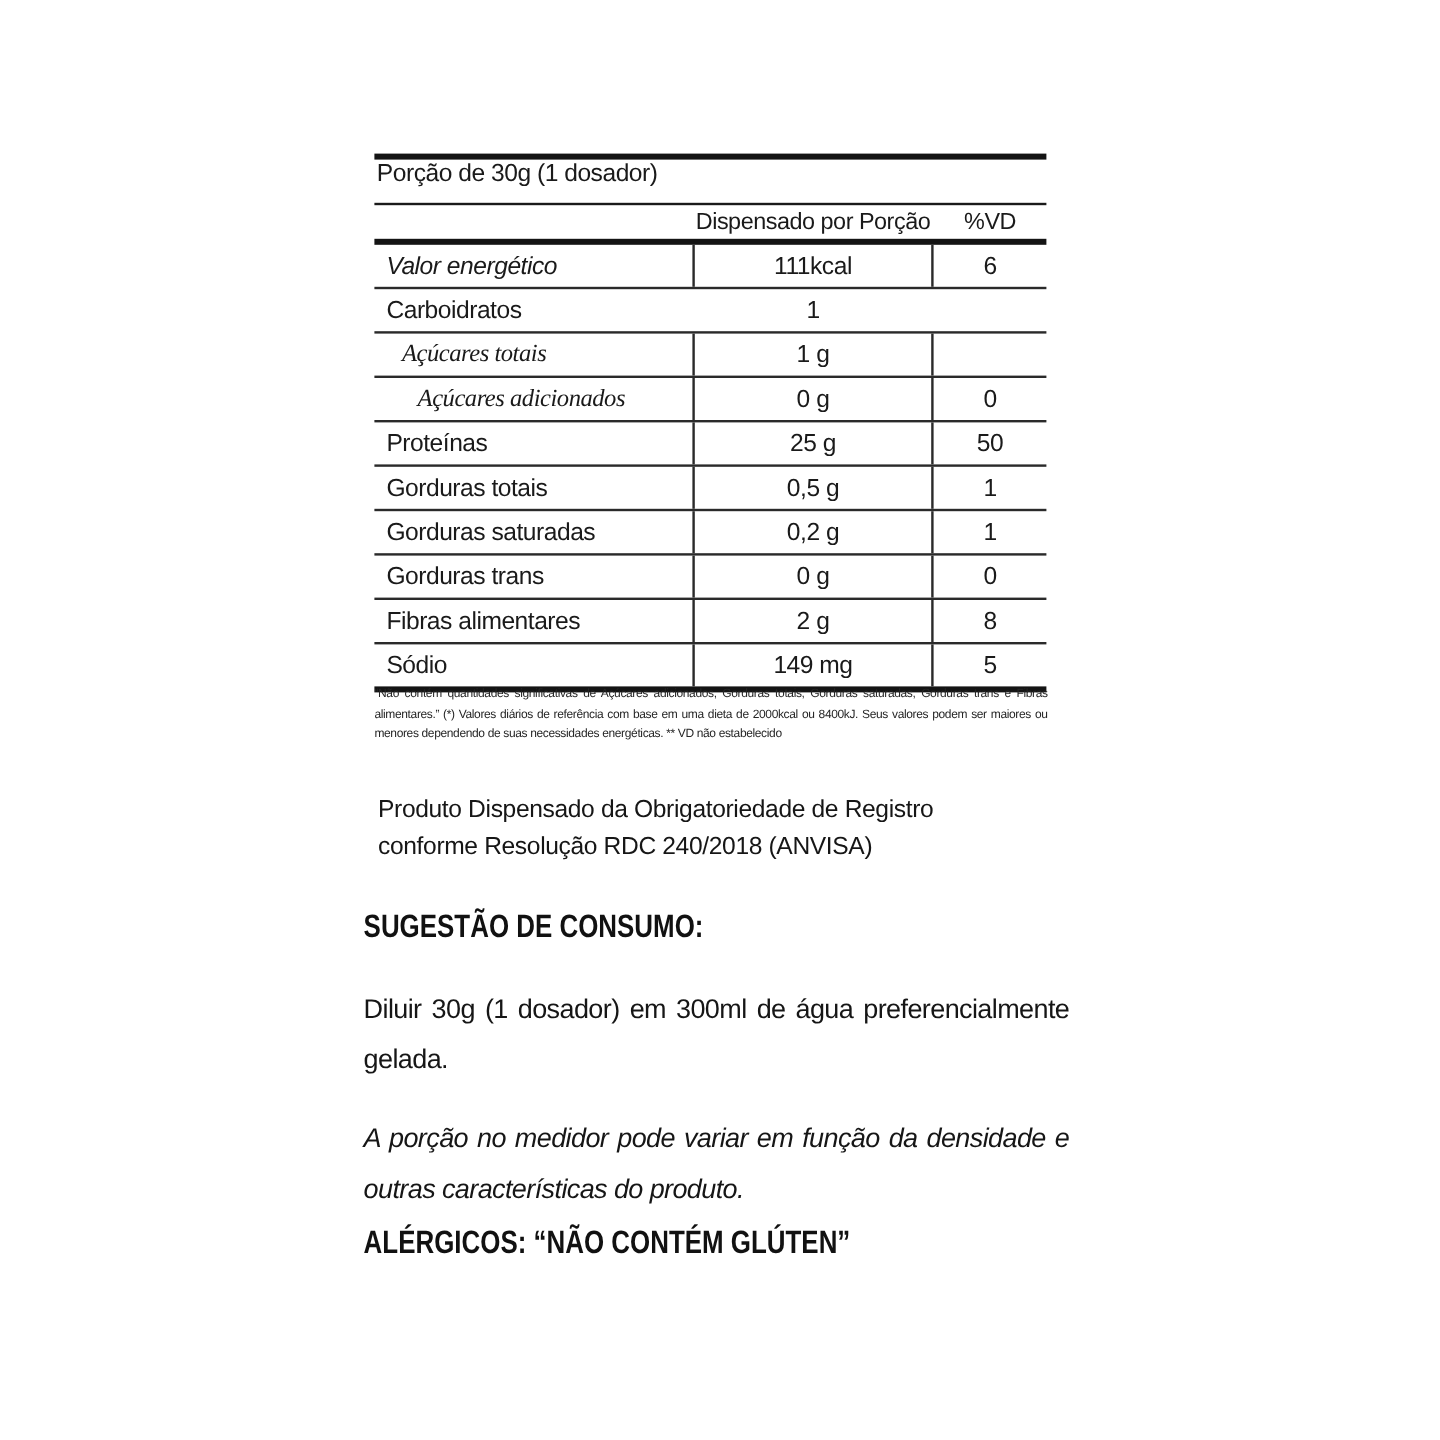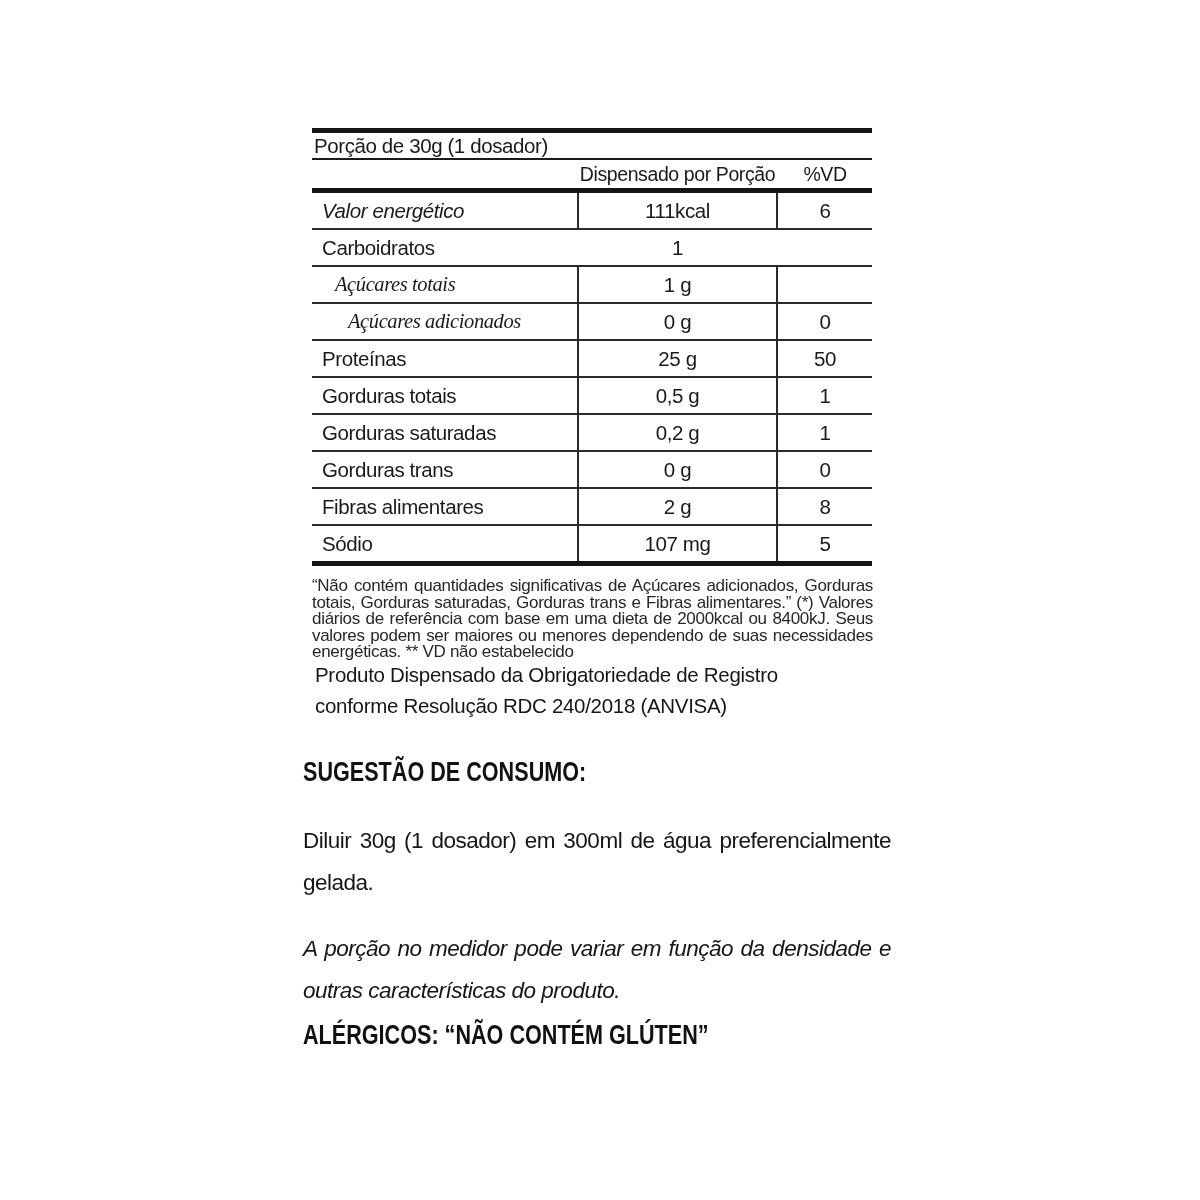--- a/index.html
+++ b/index.html
@@ -10,22 +10,22 @@
   }
   .abs{position:absolute;}
 
   
   .ntable{
     left:312px;top:128px;width:560px;
     border-top:5px solid #141414;border-bottom:5px solid #141414;
     box-sizing:border-box;
   }
   .t-caption{
-    height:27px;border-bottom:2px solid #1a1a1a;
-    display:flex;align-items:center;
+    height:38px;border-bottom:2px solid #1a1a1a;
+    display:flex;align-items:flex-start;
     font-size:20.5px;letter-spacing:-0.4px;padding-left:2px;box-sizing:border-box;
   }
   .t-header{
     height:28px;border-bottom:5px solid #141414;
     display:grid;grid-template-columns:265px 201px 94px;
     align-items:center;box-sizing:content-box;
     font-size:19.5px;letter-spacing:-0.4px;
   }
   .t-header .h-amount,.t-header .h-dv{text-align:center;}
   .t-rows .t-row{
@@ -40,21 +40,21 @@
   .t-row .c-name{padding-left:10px;}
   .t-row .c-amount{
     justify-content:center;
     border-left:2px solid #2a2a2a;border-right:2px solid #2a2a2a;
   }
   .t-row .c-dv{justify-content:center;}
   .t-row .italic{font-style:italic;font-family:Liberation Serif, serif;}
 
   .footnote{
     left:312px;top:561px;width:561px;
-    font-size:17px;line-height:16.5px;letter-spacing:-0.3px;
+    font-size:10px;line-height:16.5px;letter-spacing:-0.3px;
     text-align:justify;color:#262626;
   }
 
   .reg-note{
     left:315px;top:638px;width:500px;
     font-size:20.5px;line-height:31px;letter-spacing:-0.3px;color:#161616;
   }
 
   .h-condensed{
     display:inline-block;transform:scaleX(0.8);transform-origin:0 50%;
@@ -131,21 +131,21 @@
   </div>
 
   <div class="t-row">
     <div class="c-name" style="padding-left: 10px;">Fibras alimentares</div>
     <div class="c-amount">2 g</div>
     <div class="c-dv">8</div>
   </div>
 
   <div class="t-row">
     <div class="c-name" style="padding-left: 10px;">Sódio</div>
-    <div class="c-amount">107 mg</div>
+    <div class="c-amount">149 mg</div>
     <div class="c-dv">5</div>
   </div>
 </div>
 </div>
 
 <p class="abs footnote">“Não contém quantidades significativas de Açúcares adicionados, Gorduras totais, Gorduras saturadas, Gorduras trans e Fibras alimentares.” (*) Valores diários de referência com base em uma dieta de 2000kcal ou 8400kJ. Seus valores podem ser maiores ou menores dependendo de suas necessidades energéticas. ** VD não estabelecido</p>
 
 <p class="abs reg-note">Produto Dispensado da Obrigatoriedade de Registro conforme Resolução RDC 240/2018 (ANVISA)</p>
 
 <div class="abs sec-heading">

